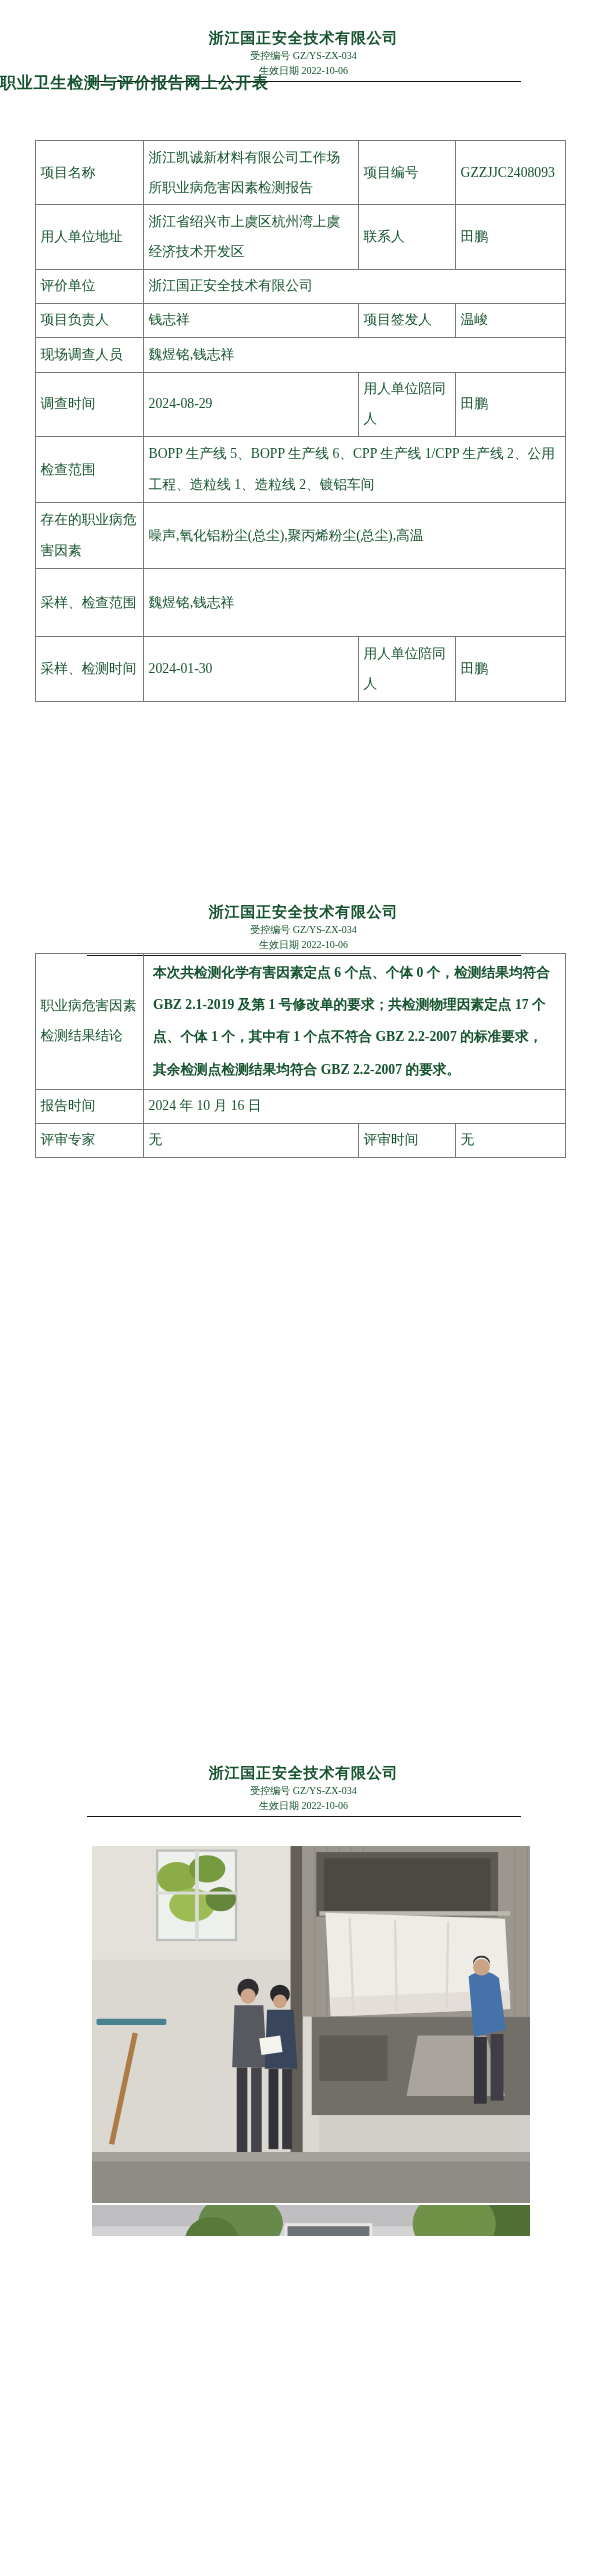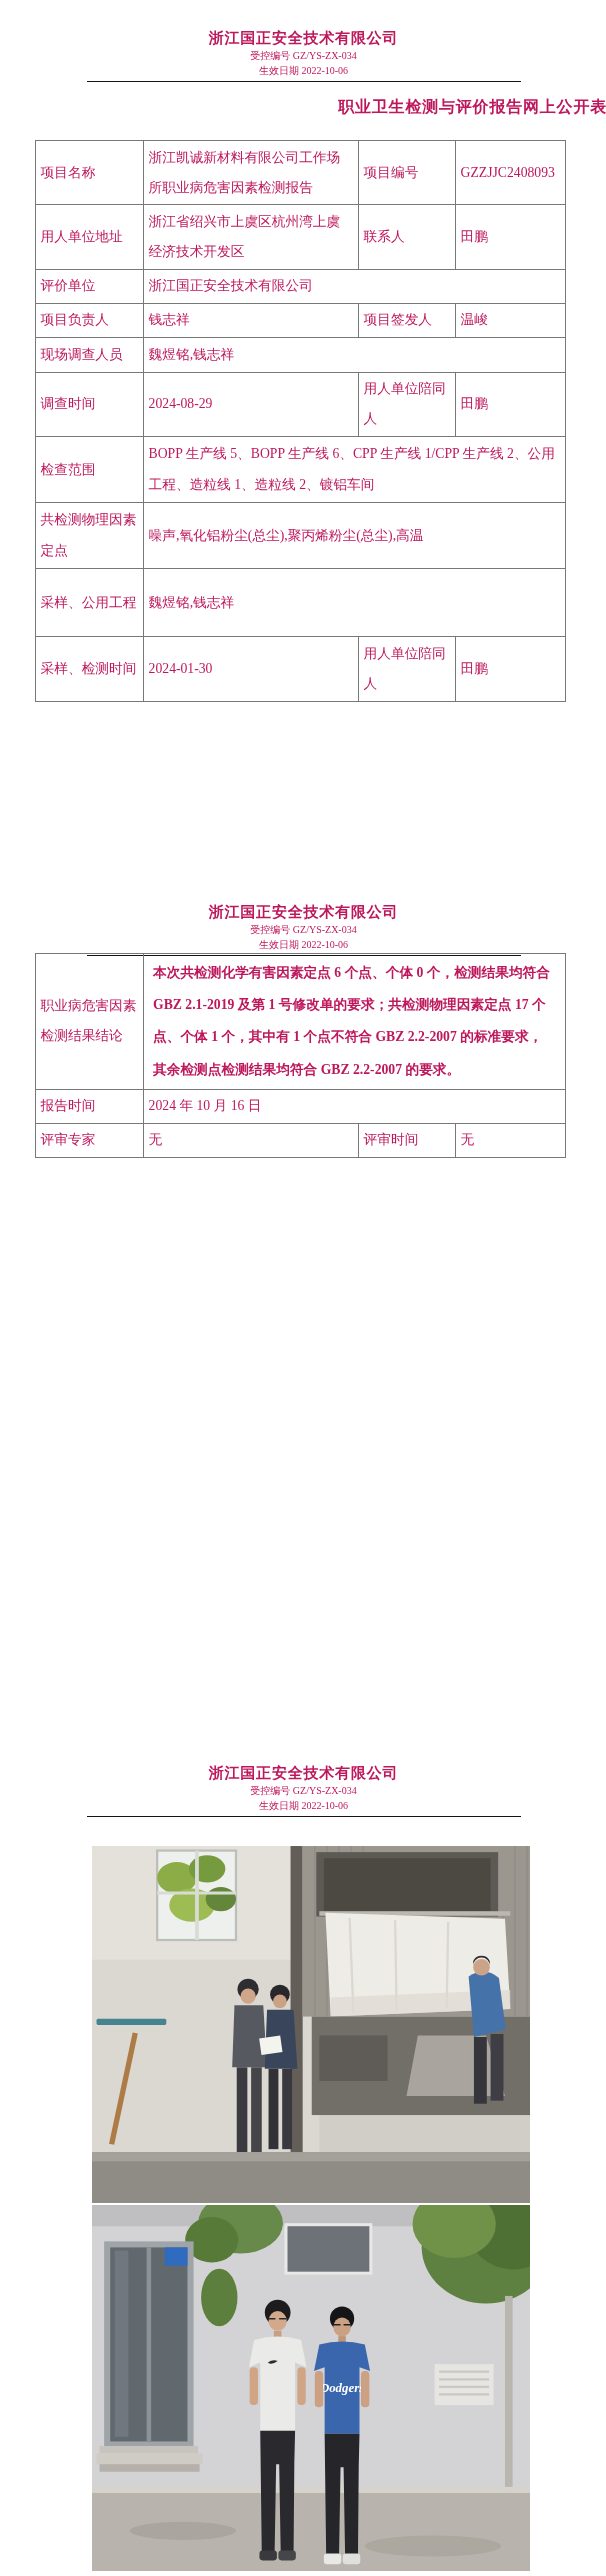--- a/index.html
+++ b/index.html
@@ -1,25 +1,25 @@
 <!DOCTYPE html>
 <html style="font-size:12px"><head>
 <meta charset="utf-8">
 <style>
   html,body{margin:0;padding:0;background:#ffffff;}
-  .page{position:relative;width:607px;height:2576px;background:#ffffff;
-        font-family:"Liberation Serif","DejaVu Serif",serif;color:#be185d;overflow:hidden;}
+  .page{position:relative;width:607px;height:2236px;background:#ffffff;
+        font-family:"Liberation Serif","DejaVu Serif",serif;color:#14532d;overflow:hidden;}
 
   
   .hdr{position:absolute;left:0;width:100%;text-align:center;}
   .hdr .co{font-size:15px;font-weight:bold;letter-spacing:0.8px;}
   .hdr .sub{font-size:10px;line-height:12px;margin-top:2.3px;font-family:Liberation Serif, serif;}
   .hdr .rule{width:434px;margin:4.6px auto 0;border-top:1.5px solid #141414;height:0;}
 
-  .form-title{position:absolute;top:97px;left:0;width:100%;text-align:right;
+  .form-title{position:absolute;top:73px;left:0;width:100%;text-align:left;
               font-size:16px;font-weight:bold;letter-spacing:0.8px;}
 
   table.grid{position:absolute;left:35px;width:530px;border-collapse:collapse;table-layout:fixed;}
   .grid td{border:1.5px solid #787878;font-size:13.7px;line-height:2.2;
            vertical-align:middle;padding:1.5px 4.6px;word-break:break-word;}
   .r1{height:62px}.r2{height:36px}.r3{height:63px}.r4{height:34px}.r5{height:35px}
   .r6{height:34px}.r7{height:35px}.r8{height:54px}.r9{height:66px}.r10{height:66px}
   .r11{height:68px}.r12{height:65px}
   .c1{height:128px}.c2{height:34px}.c3{height:34px}
   td.conc{text-align:left;line-height:2.35;padding:3px 9px;font-weight:bold;}
@@ -80,25 +80,25 @@
       <td>调查时间</td>
       <td>2024-08-29</td>
       <td>用人单位陪同人</td>
       <td>田鹏</td>
     </tr>
     <tr class="r9">
       <td>检查范围</td>
       <td colspan="3">BOPP 生产线 5、BOPP 生产线 6、CPP 生产线 1/CPP 生产线 2、公用工程、造粒线 1、造粒线 2、镀铝车间</td>
     </tr>
     <tr class="r10">
-      <td>共检测物理因素定点</td>
+      <td>存在的职业病危害因素</td>
       <td colspan="3">噪声,氧化铝粉尘(总尘),聚丙烯粉尘(总尘),高温</td>
     </tr>
     <tr class="r11">
-      <td>采样、公用工程</td>
+      <td>采样、检查范围</td>
       <td colspan="3">魏煜铭,钱志祥</td>
     </tr>
     <tr class="r12">
       <td>采样、检测时间</td>
       <td>2024-01-30</td>
       <td>用人单位陪同人</td>
       <td>田鹏</td>
     </tr>
   </tbody>
     </table>

